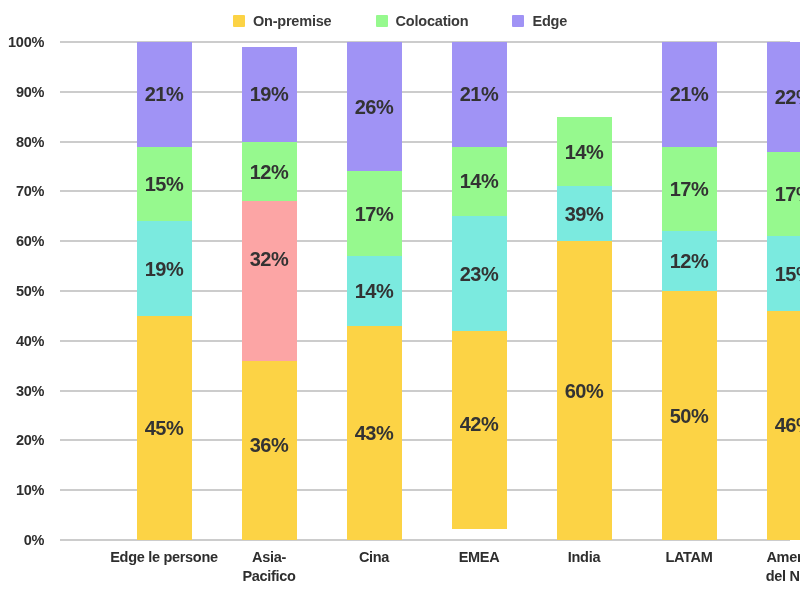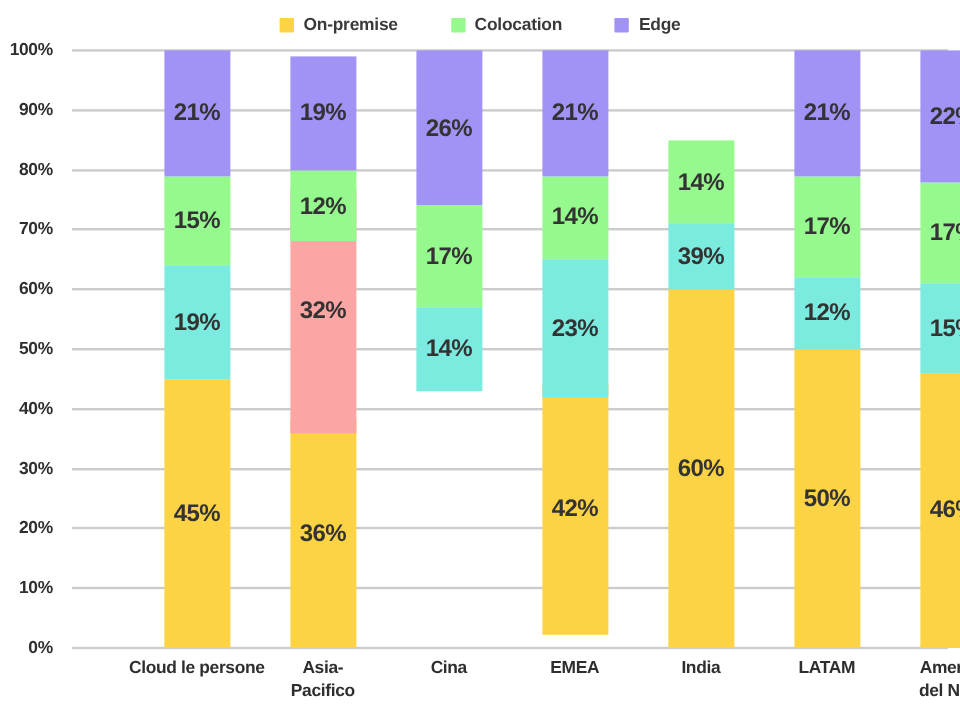--- a/index.html
+++ b/index.html
@@ -206,20 +206,23 @@
             <span class="seg-label">32%</span>
           </div>
           <div class="seg" style="background: rgb(150, 249, 142); height: 59.76px; bottom: 338.64px;">
             <span class="seg-label">12%</span>
           </div>
           <div class="seg" style="background: rgb(160, 147, 245); height: 94.62px; bottom: 398.4px;">
             <span class="seg-label">19%</span>
           </div>
         </div>
         <div class="bar-group" style="left: 286.5px; height: 498px;">
+          <div class="seg" style="background: rgb(252, 211, 69); height: 214.14px; bottom: 0px;">
+            <span class="seg-label">43%</span>
+          </div>
           <div class="seg" style="background: rgb(123, 234, 223); height: 69.72px; bottom: 214.14px;">
             <span class="seg-label">14%</span>
           </div>
           <div class="seg" style="background: rgb(150, 249, 142); height: 84.66px; bottom: 283.86px;">
             <span class="seg-label">17%</span>
           </div>
           <div class="seg" style="background: rgb(160, 147, 245); height: 129.48px; bottom: 368.52px; align-items: center;">
             <span class="seg-label">26%</span>
           </div>
         </div>
@@ -274,21 +277,21 @@
           </div>
           <div class="seg" style="background: rgb(160, 147, 245); height: 109.56px; bottom: 388.44px;">
             <span class="seg-label">22%</span>
           </div>
         </div>
       </div>
   </div>
 
   <div class="xlabels" id="xlabels">
       <div class="xlabel" style="left: 39px;">
-        <span>Cloud le persone</span>
+        <span>Edge le persone</span>
       </div>
       <div class="xlabel" style="left: 249px;">
         <span>Cina</span>
       </div>
       <div class="xlabel" style="left: 144px;">
         <span>Asia-</span>
         <span>Pacifico</span>
       </div>
       <div class="xlabel" style="left: 354px;">
         <span>EMEA</span>

